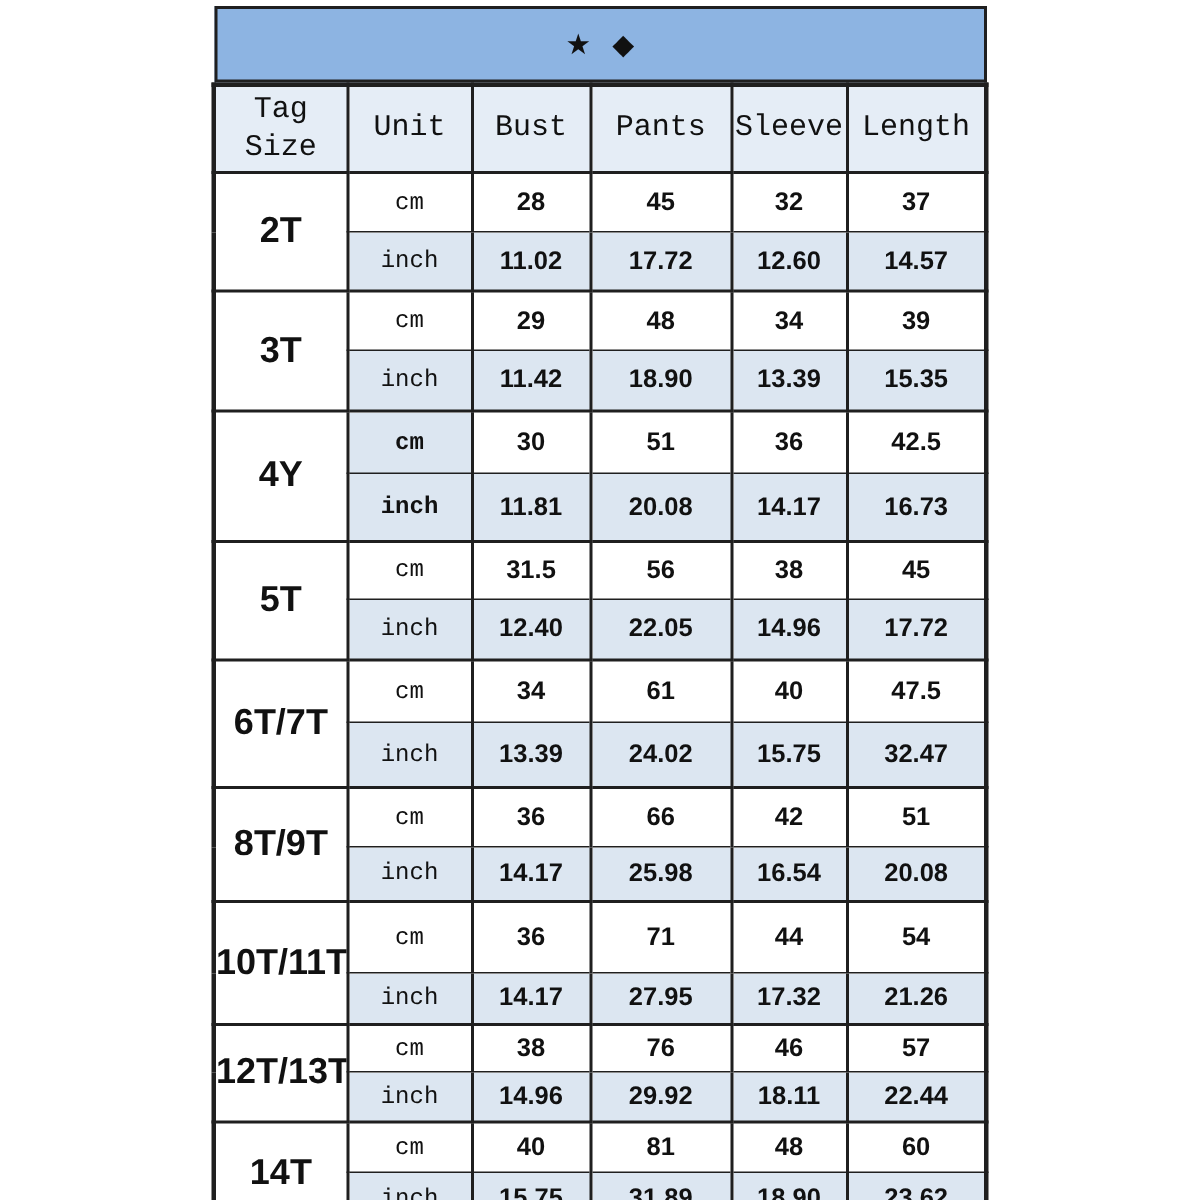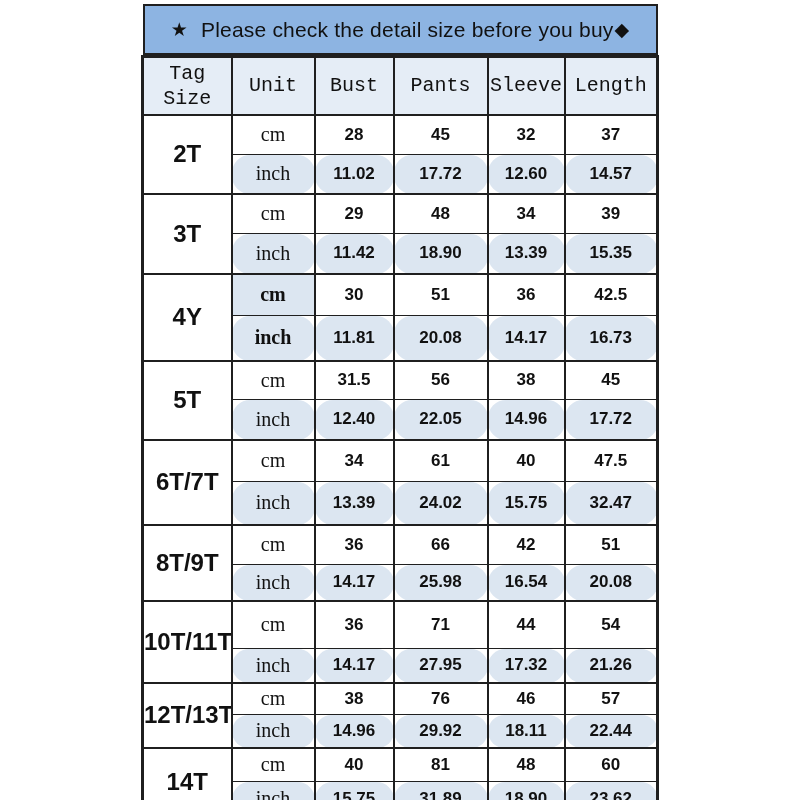--- a/index.html
+++ b/index.html
@@ -62,45 +62,44 @@
     line-height: 1.25;
   }
   td.size-cell {
     background: #ffffff;
     font-family: Liberation Sans, sans-serif;
     font-weight: 700;
     font-size: 24px;
     white-space: nowrap;
   }
   td.unit-cell {
-    font-family: Liberation Serif, serif;
+    font-family: Liberation Mono, monospace;
     font-weight: 400;
-    font-size: 20px;
+    font-size: 16px;
   }
   td.num-cell {
     font-family: "Liberation Sans", sans-serif;
     font-weight: 700;
     font-size: 17px;
   }
   tr.cm-row td { background: #ffffff; }
   tr.cm-row td { border-bottom-width: 1px; }
   tr.inch-row td { border-top-width: 1px; border-bottom-width: 2px; }
-  tr.inch-row td { background: var(--alt-row-bg, #DCE6F1); border-radius: 18px; }
+  tr.inch-row td { background: var(--alt-row-bg, #DCE6F1); }
   tr.cm-row td.size-cell { background: #ffffff; border-bottom-width: 2px; }
   td.unit-cell.hl { font-weight: 700; }
   tr.cm-row td.unit-cell.hl { background: var(--alt-row-bg, #DCE6F1); }
 </style>
 </head>
 <body>
 
 <div class="page">
 
   <div class="banner">
     <span class="star">★</span>
-    <span>Please check the detail size before you buy</span>
     <span class="diamond">◆</span>
   </div>
 
   <table class="size-table">
     <colgroup>
       <col style="width:89px">
       <col style="width:83px">
       <col style="width:79px">
       <col style="width:94px">
       <col style="width:77px">

